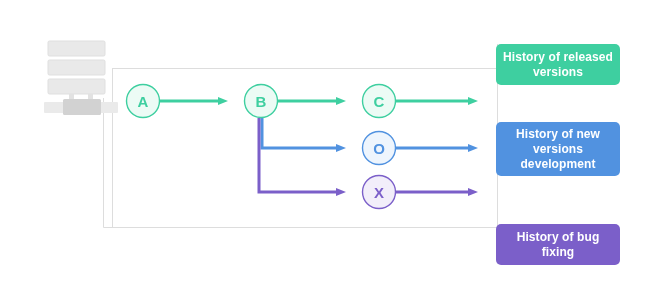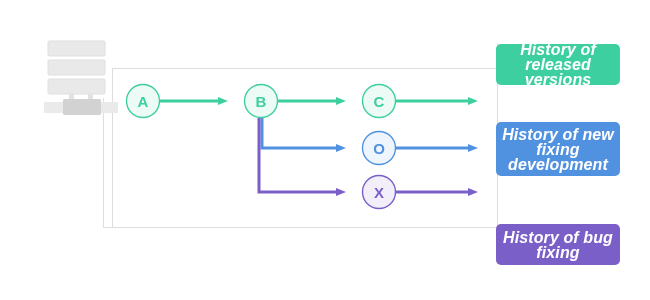--- a/index.html
+++ b/index.html
@@ -27,28 +27,27 @@
     height: 300px;
   }
   .lbl {
     position: absolute;
     box-sizing: border-box;
     display: flex;
     align-items: center;
     justify-content: center;
     text-align: center;
     color: #ffffff;
-    font-size: 16px;
+    font-size: 12px;
     font-weight: bold;
     line-height: 15px;
     border-radius: 5px;
     letter-spacing: 0.1px;
     padding: 0 6px;
     font-family: "Liberation Sans", sans-serif;
-    font-style: italic;
   }
   .node-letter {
     position: absolute;
     display: flex;
     align-items: center;
     justify-content: center;
     font-size: 15px;
     font-weight: bold;
     font-family: "Liberation Sans", sans-serif;
     width: 34px;
@@ -131,20 +130,20 @@
   <div class="node-letter" style="left:244px; top:84px; color:#3ECFA0;">B</div>
   <div class="node-letter" style="left:362px; top:84px; color:#3ECFA0;">C</div>
   <div class="node-letter" style="left:362px; top:131px; color:#5192E0;">O</div>
   <div class="node-letter" style="left:362px; top:175px; color:#7B5FC9;">X</div>
 
   <div class="lbl" style="left:496px; top:44px; width:124px; height:41px; background:#3ECFA0;">
     <span>History of released versions</span>
   </div>
 
   <div class="lbl" style="left:496px; top:122px; width:124px; height:54px; background:#5192E0;">
-    <span>History of new fixing development</span>
+    <span>History of new versions development</span>
   </div>
 
   <div class="lbl" style="left:496px; top:224px; width:124px; height:41px; background:#7B5FC9;">
     <span>History of bug fixing</span>
   </div>
 
 </div>
 
 </body></html>

